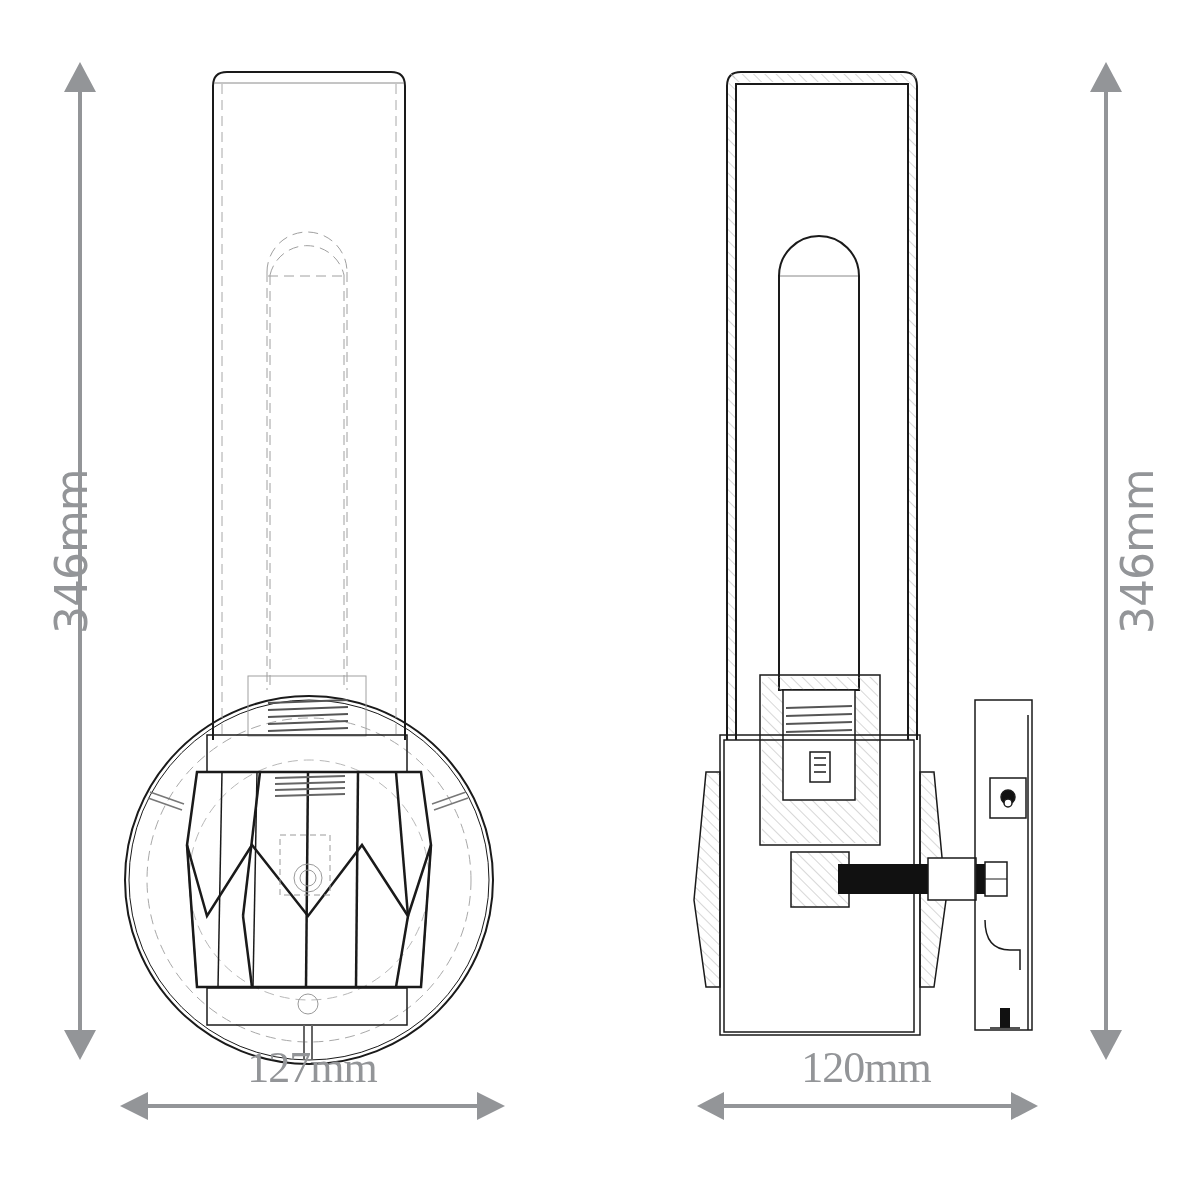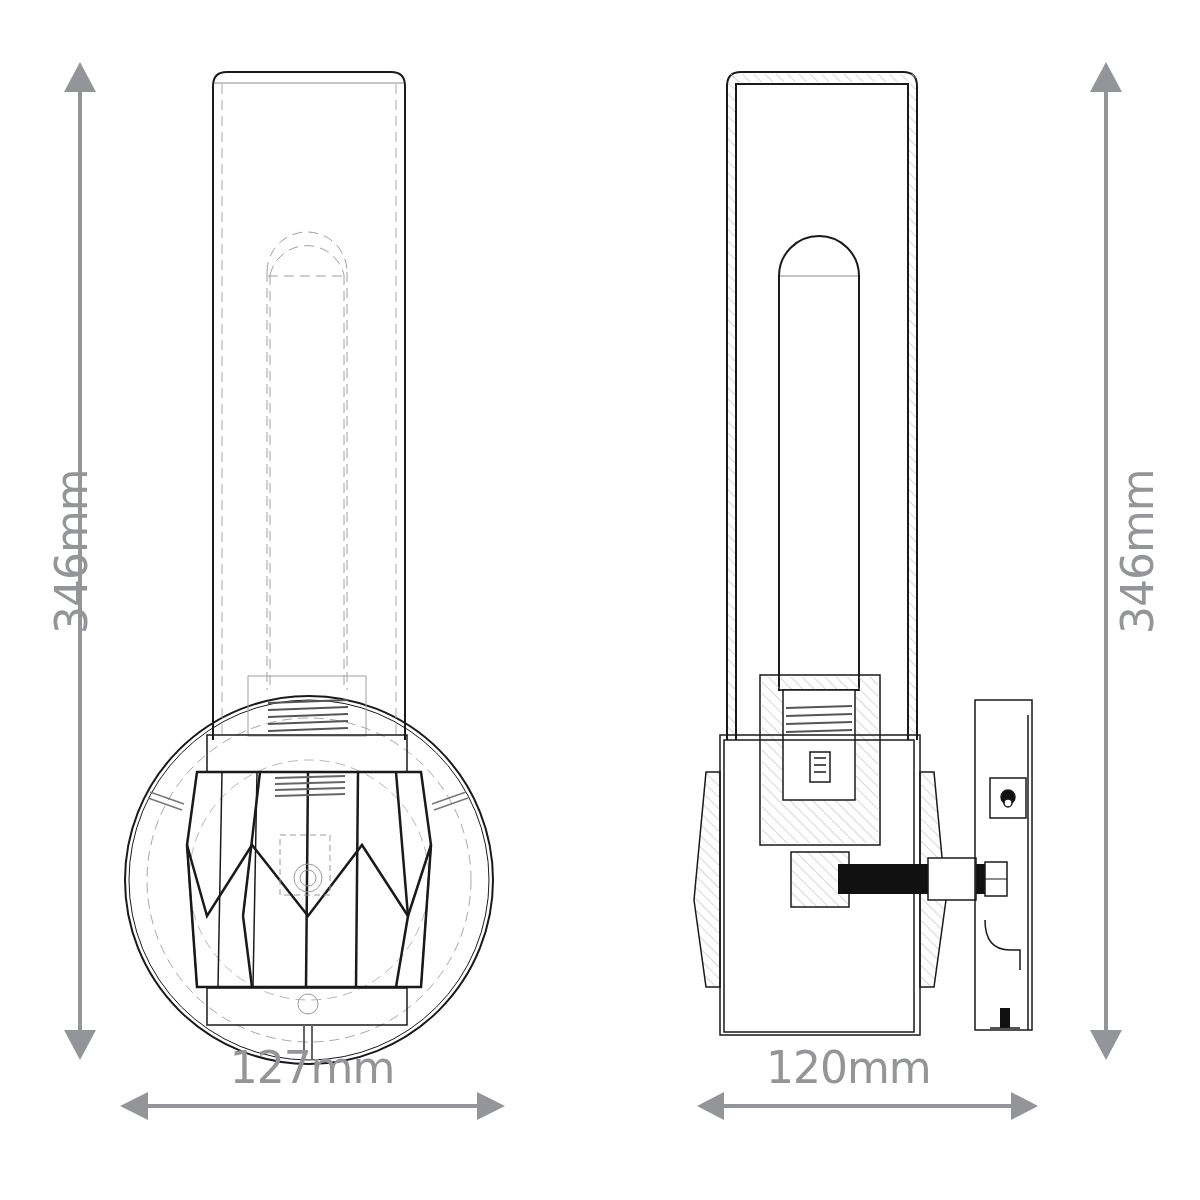--- a/index.html
+++ b/index.html
@@ -10,22 +10,22 @@
       font-family: "DejaVu Sans", "Liberation Sans", sans-serif;
       color: #939598;
       font-size: 44px;
       letter-spacing: -1px;
       white-space: nowrap;
       line-height: 1;
     }
     .dim-v { transform: rotate(-90deg); transform-origin: center center; }
     #lbl-left-h { left: 12px; top: 552px; width: 120px; text-align: center; }
     #lbl-right-h { left: 1078px; top: 552px; width: 120px; text-align: center; }
-    #lbl-front-w { left: 212px; top: 1046px; width: 200px; text-align: center; }
-    #lbl-side-w { left: 766px; top: 1046px; width: 200px; text-align: left; }
+    #lbl-front-w { left: 212px; top: 1046px; width: 200px; text-align: center; font-family: Liberation Serif, serif; }
+    #lbl-side-w { left: 766px; top: 1046px; width: 200px; text-align: center; font-family: Liberation Serif, serif; }
   </style>
 </head>
 <body>
 
 <svg class="canvas" viewBox="0 0 1200 1200" xmlns="http://www.w3.org/2000/svg">
   <defs>
     <pattern id="hatch" patternUnits="userSpaceOnUse" width="8" height="8" patternTransform="rotate(-45)">
       <line x1="0" y1="0" x2="0" y2="8" stroke="#b0b0b0" stroke-width="1"></line>
     </pattern>
   </defs>

